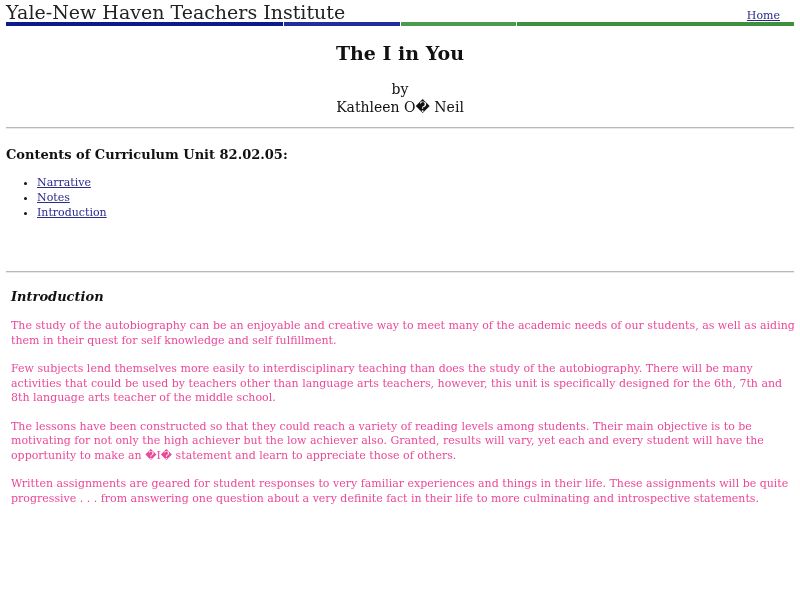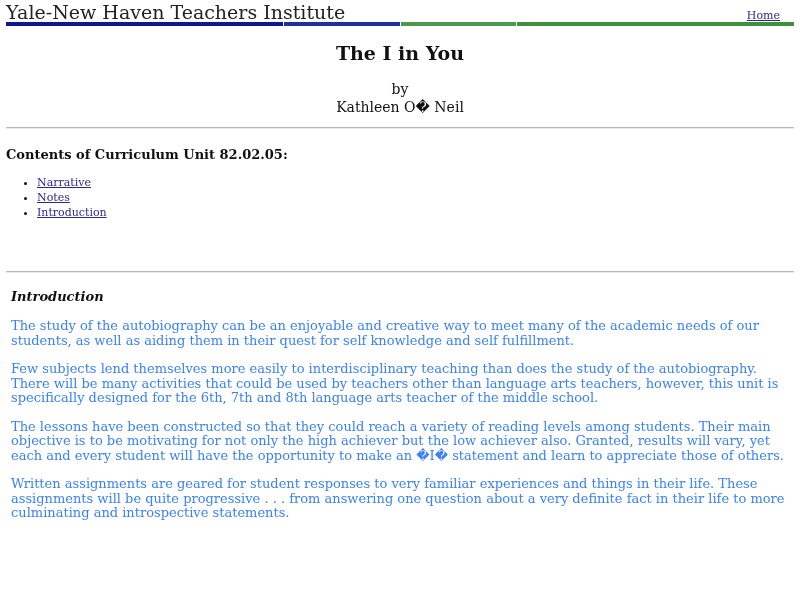--- a/index.html
+++ b/index.html
@@ -48,21 +48,21 @@
     .toc { list-style: disc; margin: 12px 0 0 0; padding-left: 31px; }
     .toc li { line-height: 15px; font-size: 11px; }
     .toc a { color: #2b2b8c; text-decoration: underline; }
     .guide-link {
       display: block; margin-top: 17px; font-weight: bold; font-size: 13px;
       color: #2b2b8c; text-decoration: underline; line-height: 17px;
     }
 
     .article { position: absolute; left: 11px; top: 289px; width: 788px; }
     .section-heading { font-weight: bold; font-style: italic; font-size: 13px; margin: 0; line-height: 16px; }
-    .para { margin: 14px 0 0 0; font-size: 13px; line-height: 14.5px; color: #3b82f6; }
+    .para { margin: 14px 0 0 0; font-size: 11px; line-height: 14.5px; color: #ec4899; }
     .section-heading.obj { margin-top: 16px; }
   </style>
 </head>
 <body>
 
 <div class="header">
   <div class="site-title">Yale-New Haven Teachers Institute</div>
   <a class="home-link" href="#">Home</a>
   <div class="bar navy1"></div>
   <div class="bar navy2"></div>

